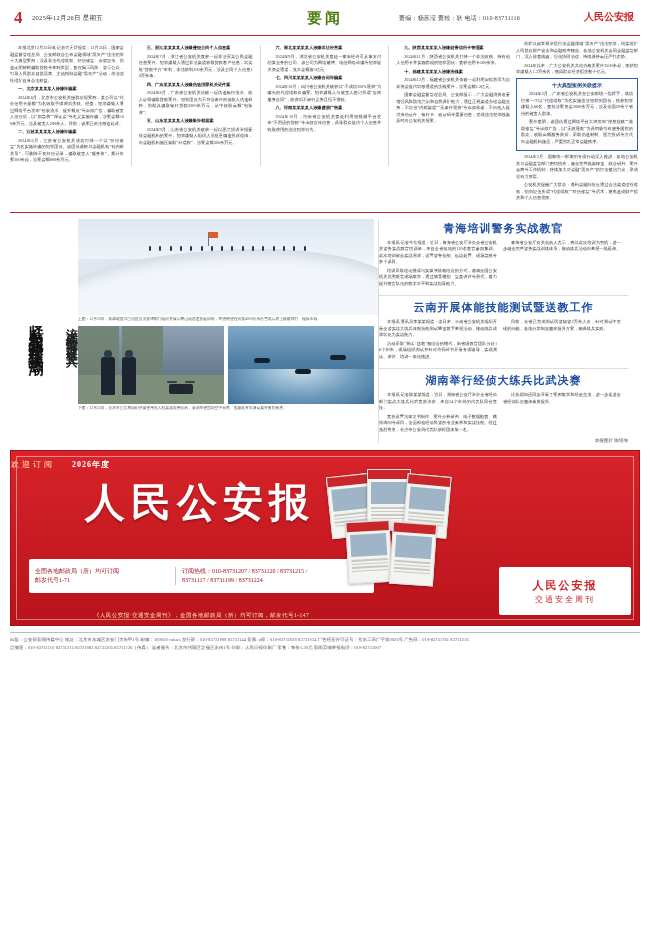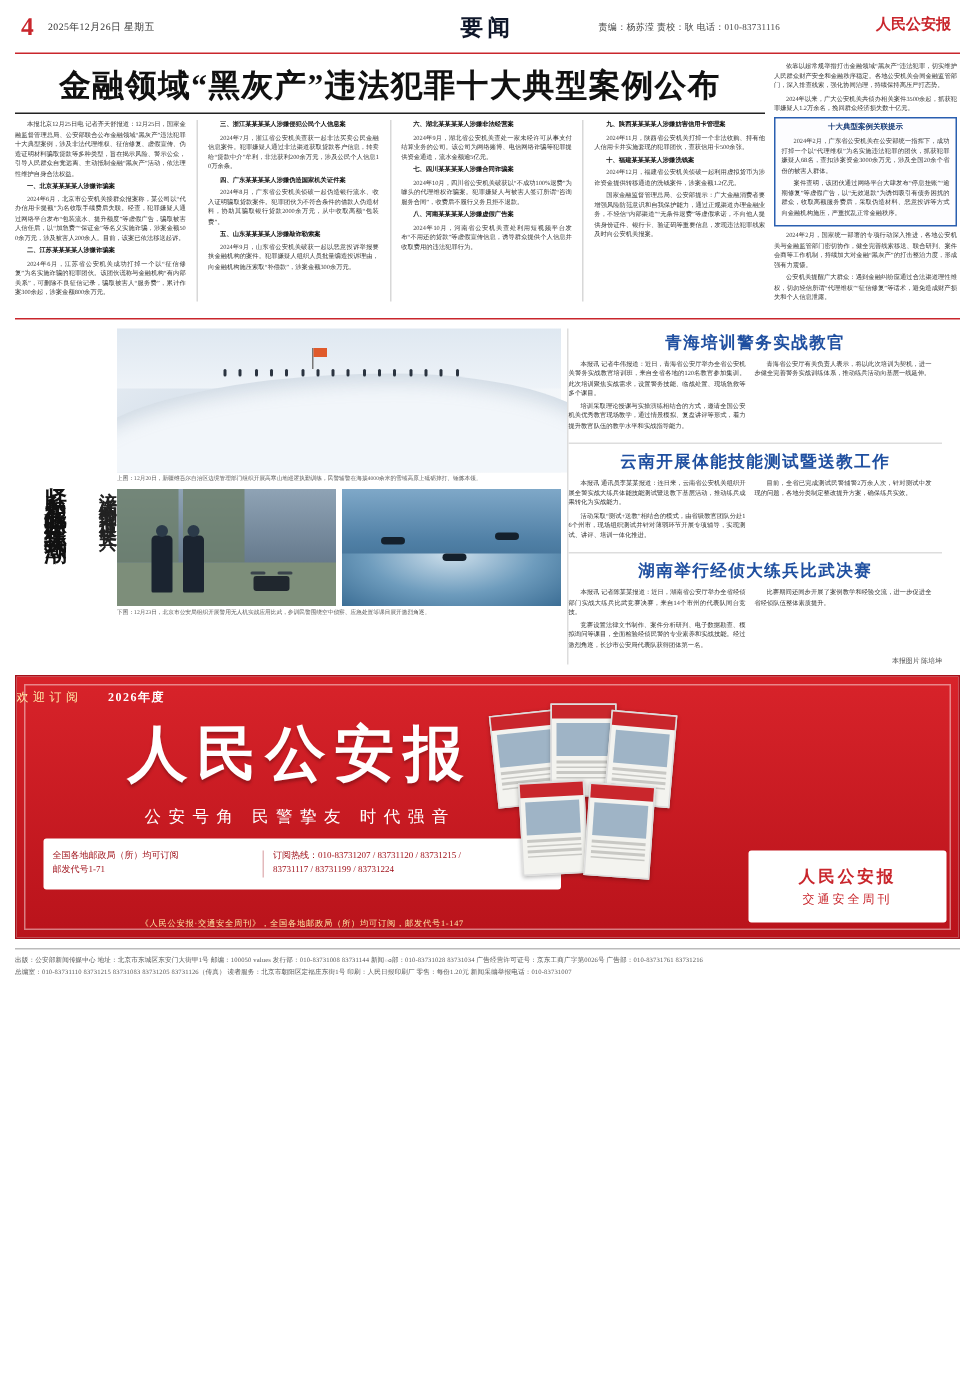--- a/index.html
+++ b/index.html
@@ -15,21 +15,21 @@
 
   
   .masthead { position: relative; height: 30px; border-bottom: 1px solid #c9262c; }
   .mh-page-no {
     position:absolute; left:4px; top:2px; font-size:17px; color:#c9262c; font-weight:bold;
     font-family:"Liberation Serif", serif;
   }
   .mh-date { position:absolute; left:22px; top:8px; font-size:6.5px; color:#333; letter-spacing:.3px; }
   .mh-title {
     position:absolute; left:50%; transform:translateX(-50%); top:3px;
-    font-size:15px; color:#0f172a; font-weight:bold; letter-spacing:3px;
+    font-size:15px; color:#4d7c0f; font-weight:bold; letter-spacing:3px;
   }
   .mh-editor { position:absolute; right:120px; top:8px; font-size:6px; color:#444; letter-spacing:.2px; }
   .mh-logo {
     position:absolute; right:4px; top:0px; width:54px; height:22px;
     display:flex; align-items:center; justify-content:center;
     color:#c9262c; font-size:9px; font-weight:bold; letter-spacing:0px; line-height:1;
     border-left:0;
   }
   .mh-logo .logo-mark { font-size:10px; }
 
@@ -200,21 +200,20 @@
     <div class="mh-date">2025年12月26日  星期五</div>
     <div class="mh-title">要闻</div>
     <div class="mh-editor">责编：杨苏滢  责校：耿  电话：010-83731116</div>
     <div class="mh-logo">
       <span class="logo-mark">人民公安报</span>
     </div>
   </div>
 
   <div class="top-wrap">
     <div class="top-main">
-      <div class="headline">金融领域“黑灰产”违法犯罪十大典型案例公布</div>
       <div class="top-cols">
         <div class="col coltext">
           <p>本报北京12月25日电  记者齐天舒报道：12月25日，国家金融监督管理总局、公安部联合公布金融领域“黑灰产”违法犯罪十大典型案例，涉及非法代理维权、征信修复、虚假宣传、伪造证明材料骗取贷款等多种类型，旨在揭示风险、警示公众，引导人民群众自觉远离、主动抵制金融“黑灰产”活动，依法理性维护自身合法权益。</p>
           <p class="subhead">一、北京某某某某人涉嫌诈骗案</p>
           <p>2024年6月，北京市公安机关接群众报案称，某公司以“代办信用卡提额”为名收取手续费后失联。经查，犯罪嫌疑人通过网络平台发布“包装流水、提升额度”等虚假广告，骗取被害人信任后，以“加急费”“保证金”等名义实施诈骗，涉案金额500余万元，涉及被害人200余人。目前，该案已依法移送起诉。</p>
           <p class="subhead">二、江苏某某某某人涉嫌诈骗案</p>
           <p>2024年6月，江苏省公安机关成功打掉一个以“征信修复”为名实施诈骗的犯罪团伙。该团伙谎称与金融机构“有内部关系”，可删除不良征信记录，骗取被害人“服务费”，累计作案300余起，涉案金额800余万元。</p>
         </div>
         <div class="divider-v"></div>
         <div class="col coltext">
@@ -358,21 +357,20 @@
 
   <div class="ad">
     <div class="ad-inner"></div>
 
     <div class="ad-sub">
       <span>欢迎订阅</span>
       <span class="yr">2026年度</span>
     </div>
 
     <div class="ad-logo">人民公安报</div>
-    <div class="ad-slogan">公安号角  民警挚友  时代强音</div>
 
     <div class="ad-info">
       <div class="left" style="white-space:pre-line">全国各地邮政局（所）均可订阅
 邮发代号1-71</div>
       <div class="right" style="white-space:pre-line">订阅热线：010-83731207 / 83731120 / 83731215 /
 83731117 / 83731199 / 83731224</div>
     </div>
 
     <div class="ad-foot">《人民公安报·交通安全周刊》，全国各地邮政局（所）均可订阅，邮发代号1-147</div>
 

